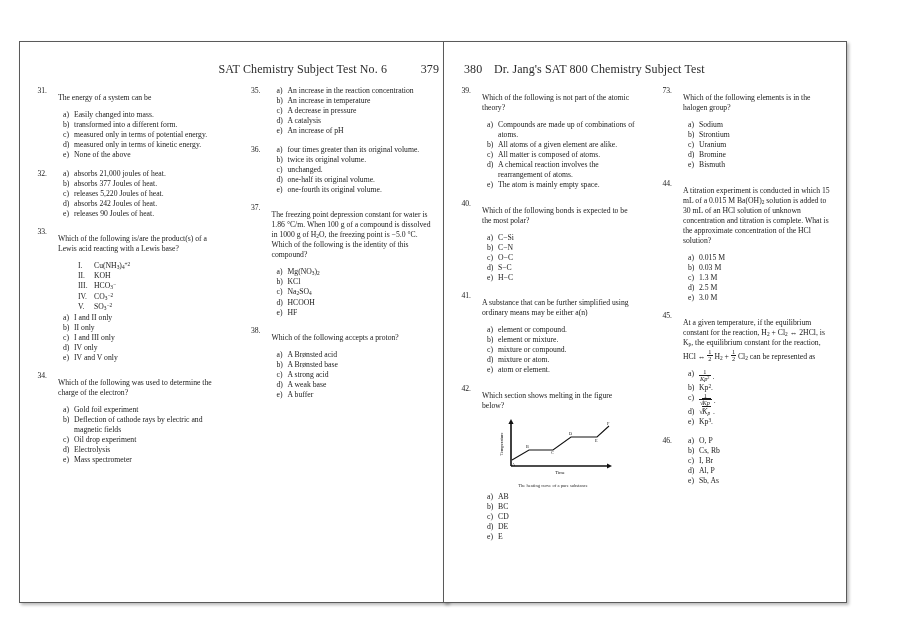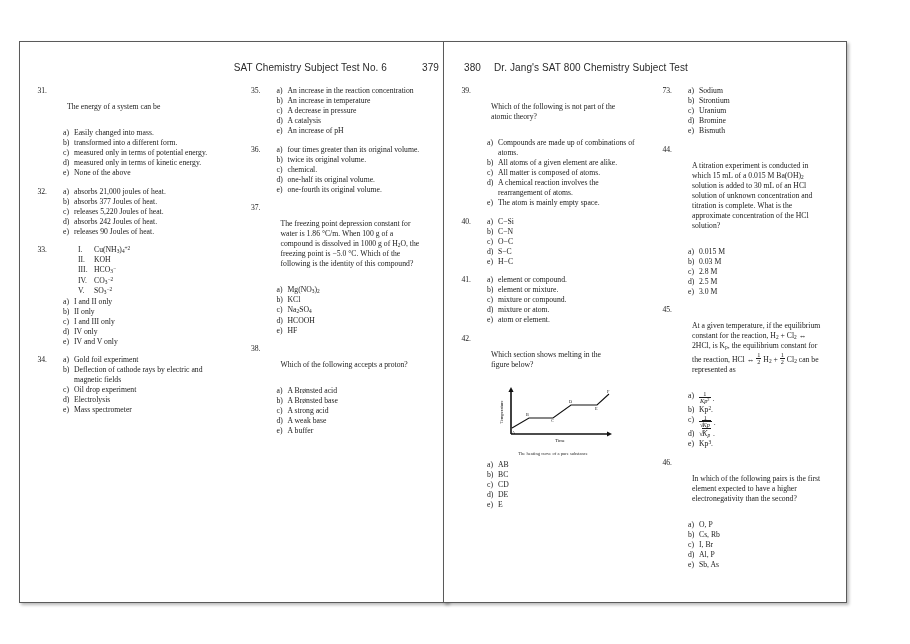--- a/index.html
+++ b/index.html
@@ -4,36 +4,36 @@
 <style>
   html,body{margin:0;padding:0;background:#ffffff;}
   body{width:910px;height:644px;font-family:"Liberation Serif",serif;color:#1a1a1a;overflow:hidden;}
   .spread{position:relative;width:910px;height:644px;}
 
   .page{position:absolute;top:41px;height:562px;background:#fff;
         border:1px solid #5a5a5a;box-shadow:2px 2px 3px rgba(0,0,0,0.28);box-sizing:border-box;}
   .page-left{left:19px;width:429px;}
   .page-right{left:443px;width:404px;}
 
-  .header{position:absolute;top:20px;font-size:10px;font-family:Liberation Sans, sans-serif;
+  .header{position:absolute;top:20px;font-size:12px;font-family:Liberation Serif, serif;
           color:#2a2a2a;letter-spacing:0.1px;white-space:nowrap;}
   .hdr-left-title{right:60px;}
   .hdr-left-page{right:8px;}
   .hdr-right-page{left:20px;}
   .hdr-right-title{left:50px;}
 
   .cols{position:absolute;top:44px;left:0;right:0;display:flex;}
   .col{box-sizing:border-box;}
   .page-left .col{width:50%;padding:0 8px 0 16px;}
   .page-right .col{width:50%;padding:0 8px 0 16px;}
 
   .q{display:flex;margin-bottom:8.5px;font-size:7.7px;line-height:1.30;}
   .q-num{width:15px;flex:0 0 15px;text-align:right;padding-right:4px;box-sizing:border-box;}
   .q-body{flex:1;}
-  .q-stem{margin:16px;}
+  .q-stem{margin:7px;}
   ol.opts{list-style:none;margin:0;padding:0 0 0 12px;}
   ol.opts li{display:flex;margin:0;}
   .opt-l{width:11px;flex:0 0 11px;}
   .opt-t{flex:1;}
   ol.romans{list-style:none;margin:0;padding:0 0 0 27px;}
   ol.romans li{display:flex;}
   .rom-l{width:16px;flex:0 0 16px;}
 
   sub{font-size:0.70em;vertical-align:-0.22em;}
   sup{font-size:0.70em;vertical-align:0.42em;}
@@ -113,20 +113,21 @@
                   <span class="opt-l">e)</span>
                   <span class="opt-t">releases 90 Joules of heat.</span>
                 </li>
             </ol>
           </div>
         </div>
 
         <div class="q">
           <div class="q-num">33.</div>
           <div class="q-body">
+            <div class="q-stem">Which of the following is/are the product(s) of a Lewis acid reacting with a Lewis base?</div>
             <ol class="romans">
               <li>
                   <span class="rom-l">I.</span>
                   <span>Cu(NH<sub>3</sub>)<sub>4</sub><sup>+2</sup></span>
                 </li>
               <li>
                   <span class="rom-l">II.</span>
                   <span>KOH</span>
                 </li>
               <li>
@@ -163,20 +164,21 @@
                   <span class="opt-l">e)</span>
                   <span class="opt-t">IV and V only</span>
                 </li>
             </ol>
           </div>
         </div>
 
         <div class="q">
           <div class="q-num">34.</div>
           <div class="q-body">
+            <div class="q-stem">Which of the following was used to determine the charge of the electron?</div>
             <ol class="opts">
               <li>
                   <span class="opt-l">a)</span>
                   <span class="opt-t">Gold foil experiment</span>
                 </li>
               <li>
                   <span class="opt-l">b)</span>
                   <span class="opt-t">Deflection of cathode rays by electric and magnetic fields</span>
                 </li>
               <li>
@@ -234,21 +236,21 @@
               <li>
                   <span class="opt-l">a)</span>
                   <span class="opt-t">four times greater than its original volume.</span>
                 </li>
               <li>
                   <span class="opt-l">b)</span>
                   <span class="opt-t">twice its original volume.</span>
                 </li>
               <li>
                   <span class="opt-l">c)</span>
-                  <span class="opt-t">chemical.</span>
+                  <span class="opt-t">unchanged.</span>
                 </li>
               <li>
                   <span class="opt-l">d)</span>
                   <span class="opt-t">one-half its original volume.</span>
                 </li>
               <li>
                   <span class="opt-l">e)</span>
                   <span class="opt-t">one-fourth its original volume.</span>
                 </li>
             </ol>
@@ -351,20 +353,21 @@
                   <span class="opt-l">e)</span>
                   <span class="opt-t">The atom is mainly empty space.</span>
                 </li>
             </ol>
           </div>
         </div>
 
         <div class="q">
           <div class="q-num">40.</div>
           <div class="q-body">
+            <div class="q-stem">Which of the following bonds is expected to be the most polar?</div>
             <ol class="opts">
               <li>
                   <span class="opt-l">a)</span>
                   <span class="opt-t">C−Si</span>
                 </li>
               <li>
                   <span class="opt-l">b)</span>
                   <span class="opt-t">C−N</span>
                 </li>
               <li>
@@ -379,20 +382,21 @@
                   <span class="opt-l">e)</span>
                   <span class="opt-t">H−C</span>
                 </li>
             </ol>
           </div>
         </div>
 
         <div class="q">
           <div class="q-num">41.</div>
           <div class="q-body">
+            <div class="q-stem">A substance that can be further simplified using ordinary means may be either a(n)</div>
             <ol class="opts">
               <li>
                   <span class="opt-l">a)</span>
                   <span class="opt-t">element or compound.</span>
                 </li>
               <li>
                   <span class="opt-l">b)</span>
                   <span class="opt-t">element or mixture.</span>
                 </li>
               <li>
@@ -466,20 +470,21 @@
           </div>
         </div>
 
       </div>
 
       <div class="col">
 
         <div class="q">
           <div class="q-num">73.</div>
           <div class="q-body">
+            <div class="q-stem">Which of the following elements is in the halogen group?</div>
             <ol class="opts">
               <li>
                   <span class="opt-l">a)</span>
                   <span class="opt-t">Sodium</span>
                 </li>
               <li>
                   <span class="opt-l">b)</span>
                   <span class="opt-t">Strontium</span>
                 </li>
               <li>
@@ -506,21 +511,21 @@
               <li>
                   <span class="opt-l">a)</span>
                   <span class="opt-t">0.015 M</span>
                 </li>
               <li>
                   <span class="opt-l">b)</span>
                   <span class="opt-t">0.03 M</span>
                 </li>
               <li>
                   <span class="opt-l">c)</span>
-                  <span class="opt-t">2.8 M</span>
+                  <span class="opt-t">1.3 M</span>
                 </li>
               <li>
                   <span class="opt-l">d)</span>
                   <span class="opt-t">2.5 M</span>
                 </li>
               <li>
                   <span class="opt-l">e)</span>
                   <span class="opt-t">3.0 M</span>
                 </li>
             </ol>
@@ -552,21 +557,20 @@
                   <span class="opt-l">e)</span>
                   <span class="opt-t">Kp<sup>3</sup>.</span>
                 </li>
             </ol>
           </div>
         </div>
 
         <div class="q">
           <div class="q-num">46.</div>
           <div class="q-body">
-            <div class="q-stem">In which of the following pairs is the first element expected to have a higher electronegativity than the second?</div>
             <ol class="opts">
               <li>
                   <span class="opt-l">a)</span>
                   <span class="opt-t">O, P</span>
                 </li>
               <li>
                   <span class="opt-l">b)</span>
                   <span class="opt-t">Cs, Rb</span>
                 </li>
               <li>

